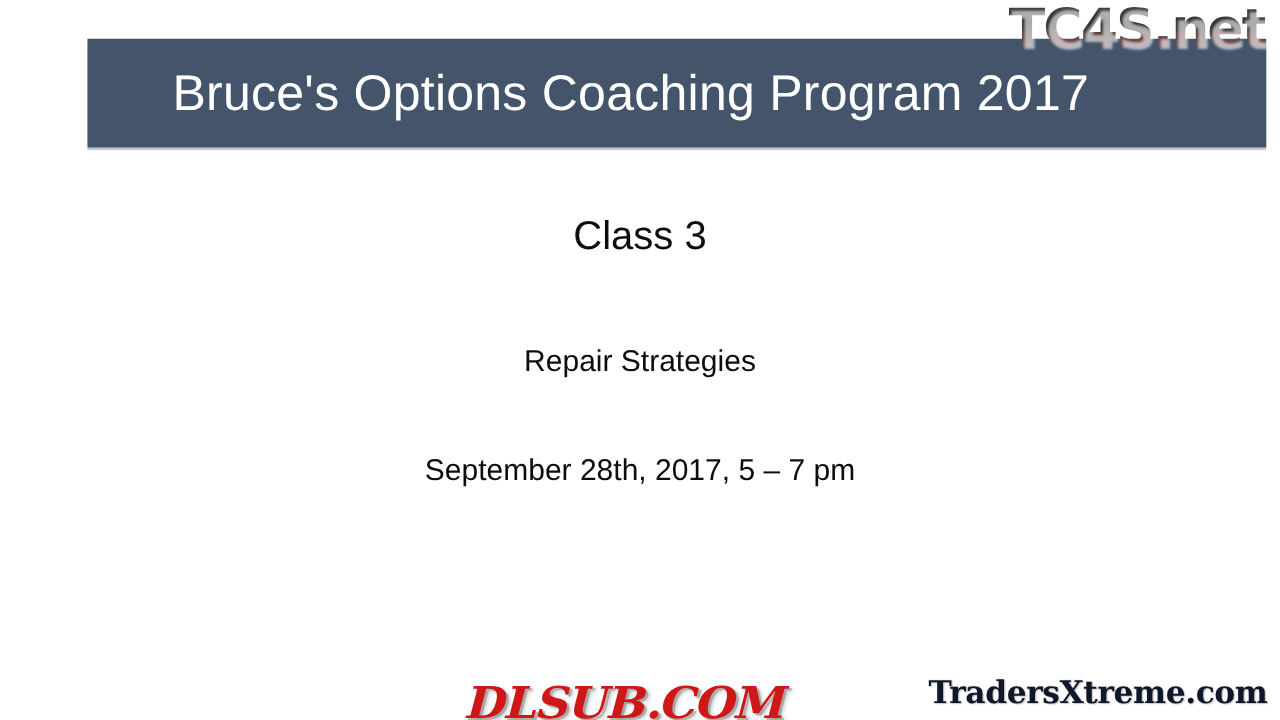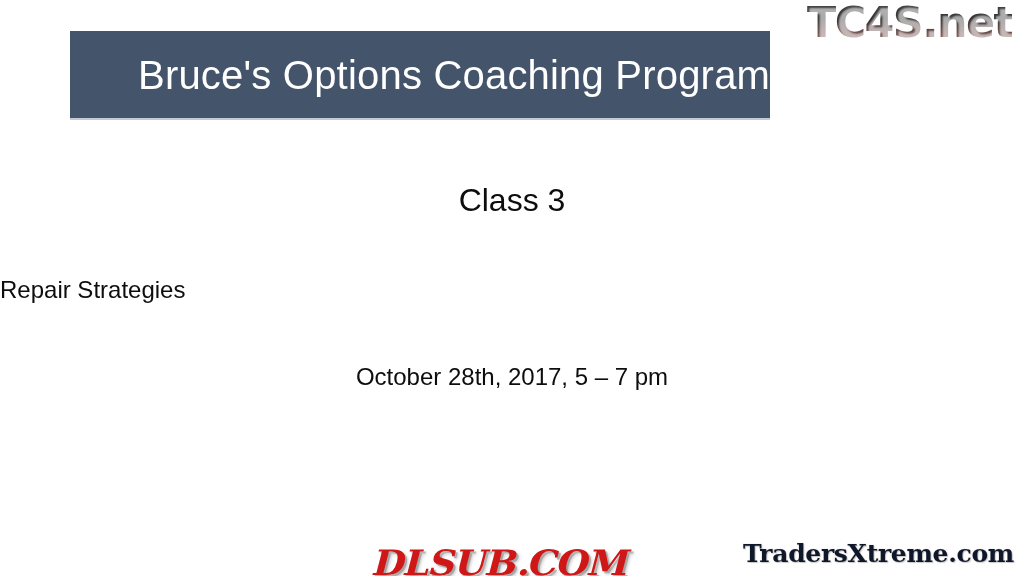--- a/index.html
+++ b/index.html
@@ -20,21 +20,21 @@
     height: 576px;
     background: #ffffff;
     overflow: hidden;
   }
 
   
   #title-banner {
     position: absolute;
     left: 70px;
     top: 31px;
-    width: 700px;
+    width: 943px;
     height: 87px;
     background: #44546a;
     box-shadow: 0 2px 0 0 #c3cad6;
     display: flex;
     align-items: center;
     box-sizing: border-box;
     padding-left: 68px;
   }
   #title-text {
     color: #ffffff;
@@ -51,36 +51,36 @@
     position: absolute;
     left: 0;
     width: 1024px;
     text-align: center;
     color: #0d0d0d;
     font-family: "Liberation Sans", sans-serif;
     font-weight: 400;
     white-space: nowrap;
   }
   #class-line {
-    top: 182px;
+    top: 170px;
     font-size: 32px;
   }
   #subtitle-wrap {
     position: absolute;
     left: 0;
     top: 276px;
     width: 1024px;
     height: 40px;
   }
   #subtitle-line {
     position: absolute;
     left: 0;
     top: 0;
     width: 1024px;
-    text-align: left;
+    text-align: center;
     color: #0d0d0d;
     font-size: 24px;
     white-space: nowrap;
   }
   #date-line {
     top: 363px;
     font-size: 24px;
   }
 
   
@@ -152,19 +152,19 @@
     <div id="title-text">Bruce's Options Coaching Program 2017</div>
   </div>
 
   <div class="body-line" id="class-line">Class 3</div>
 
   <div id="subtitle-wrap">
     <div id="subtitle-line">Repair Strategies</div>
     <div id="dlsub-watermark">DLSUB.COM</div>
   </div>
 
-  <div class="body-line" id="date-line">October 28th, 2017, 5 – 7 pm</div>
+  <div class="body-line" id="date-line">September 28th, 2017, 5 – 7 pm</div>
 
   <div id="tc4s-watermark">TC4S.net</div>
 
   <div id="tradersxtreme-watermark">TradersXtreme.com</div>
 
 </div>
 
 </body></html>

